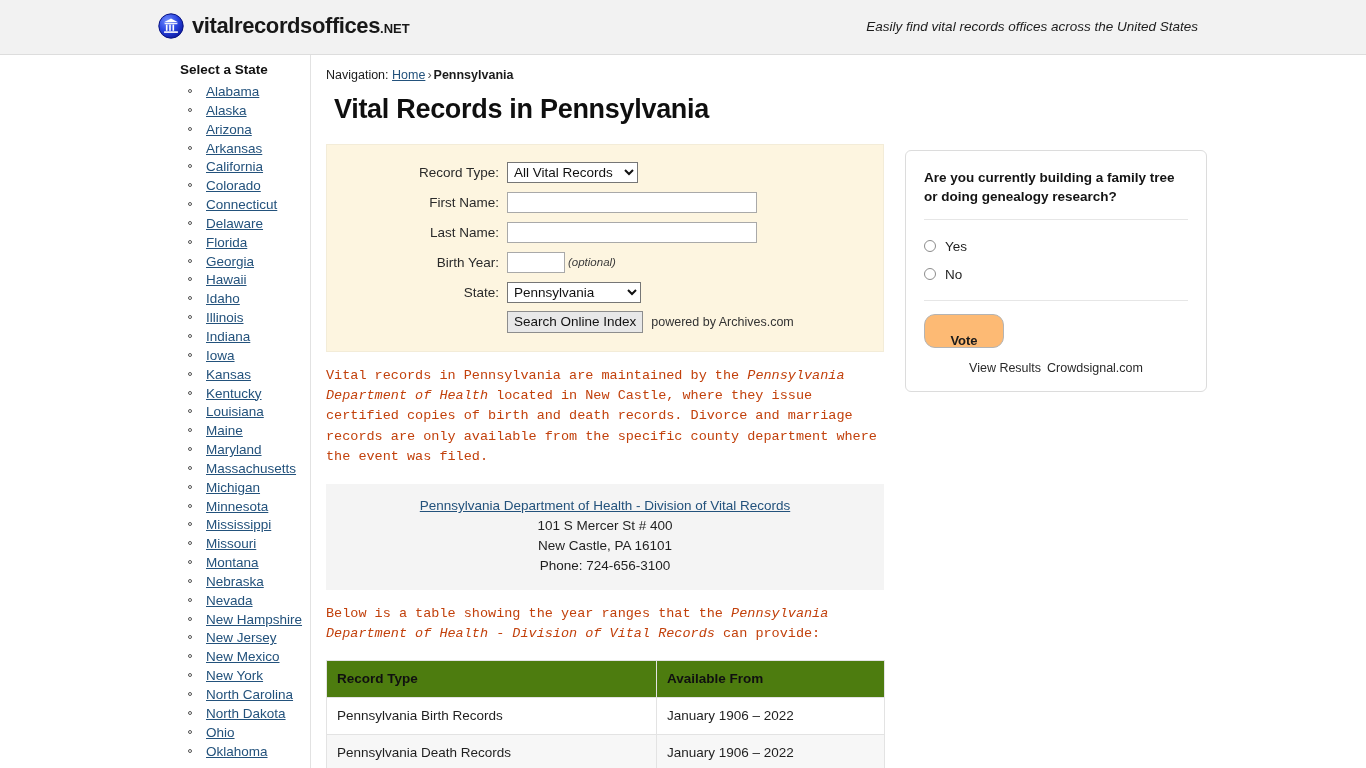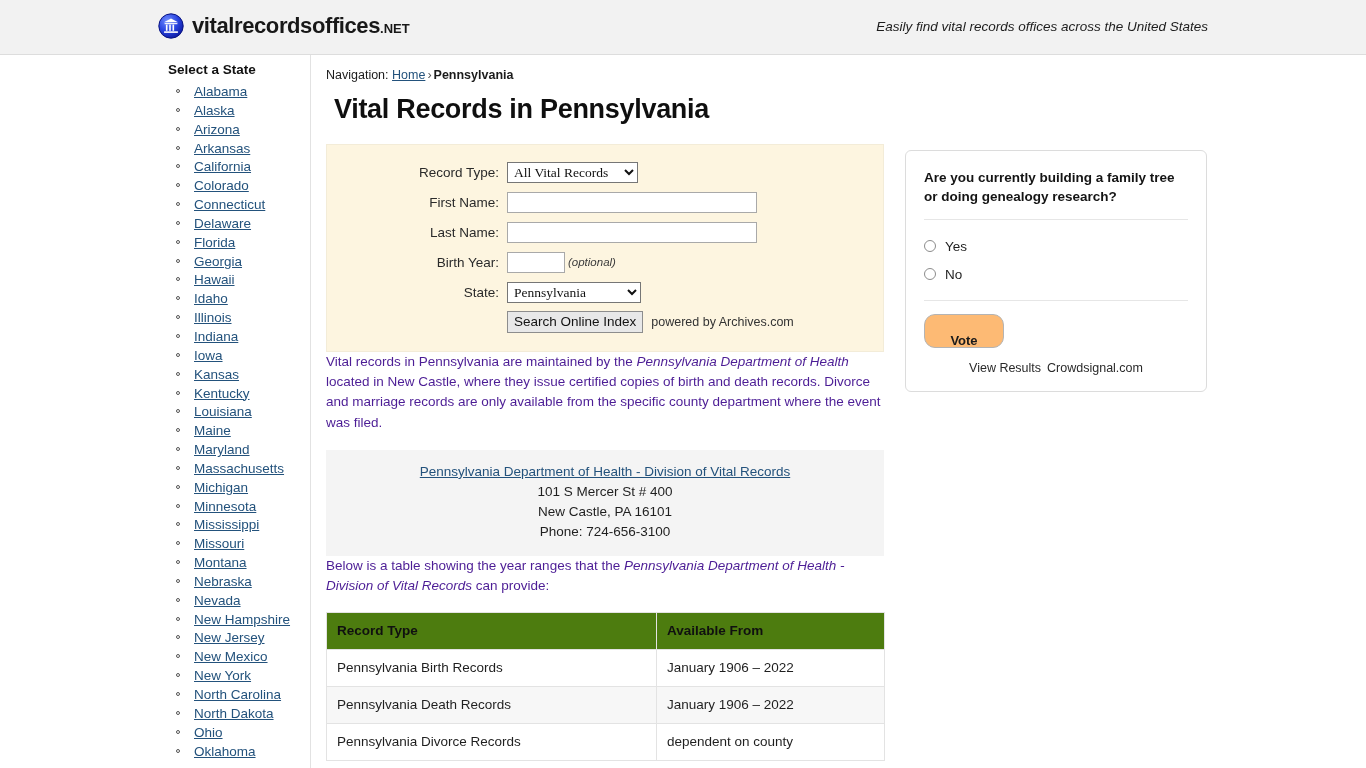--- a/index.html
+++ b/index.html
@@ -40,21 +40,21 @@
     letter-spacing: -0.4px;
     color: #181818;
     white-space: nowrap;
   }
   .brand-text .tld {
     font-size: 13px;
     letter-spacing: 0;
   }
   .tagline {
     position: absolute;
-    right: 158px;
+    right: 168px;
     top: 19px;
     font-size: 13.5px;
     font-style: italic;
     color: #1d1d1d;
     white-space: nowrap;
   }
 
   
   .page {
     position: relative;
@@ -66,21 +66,21 @@
     left: 310px;
     top: 0;
     width: 1px;
     height: 713px;
     background: #e2e2e2;
   }
 
   
   .sidebar {
     position: absolute;
-    left: 160px;
+    left: 172px;
     top: 0;
     width: 150px;
   }
   .sidebar-title {
     font-size: 13.5px;
     font-weight: bold;
     color: #111111;
     padding-top: 6px;
     padding-left: 8px;
     line-height: 18px;
@@ -166,21 +166,21 @@
   .form-row:last-child { margin-bottom: 0; }
   .form-label {
     width: 180px;
     text-align: right;
     padding-right: 8px;
     font-size: 13.5px;
     color: #2a2a2a;
     box-sizing: border-box;
   }
   .sel {
-    font-family: Liberation Serif, serif;
+    font-family: Liberation Sans, sans-serif;
     font-size: 13.5px;
     height: 21px;
     border: 1px solid #767676;
     background: #ffffff;
     color: #111111;
     padding: 1px 2px;
     box-sizing: border-box;
   }
   .sel-record { width: 131px; }
   .sel-state  { width: 134px; }
@@ -215,23 +215,24 @@
   .powered {
     font-size: 12.5px;
     color: #333333;
     margin-left: 8px;
   }
 
   
   .body-text {
     font-size: 13.5px;
     line-height: 20.2px;
-    color: #4c1d95;
-    margin-top: 0;
+    color: #c2410c;
+    margin-top: 14px;
     width: 558px;
+    font-family: Liberation Mono, monospace;
   }
   .body-text em { font-style: italic; }
 
   
   .address-box {
     margin-top: 17px;
     background: #f4f4f4;
     width: 558px;
     box-sizing: border-box;
     padding: 12px 0 14px 0;

